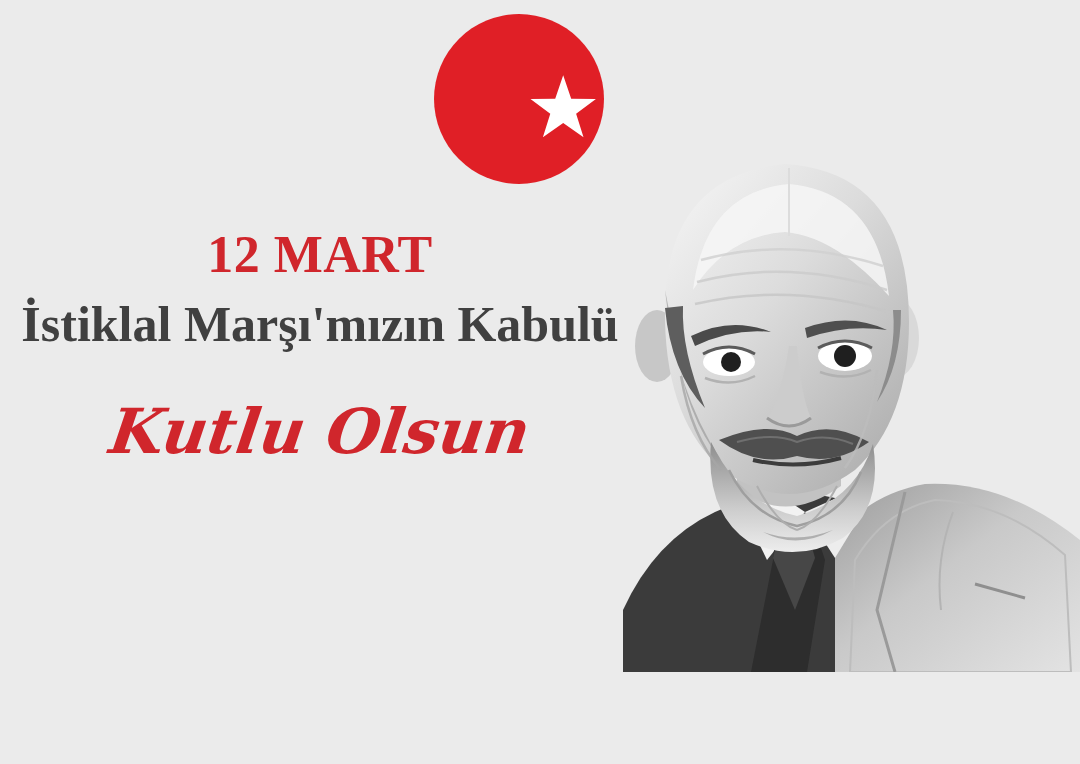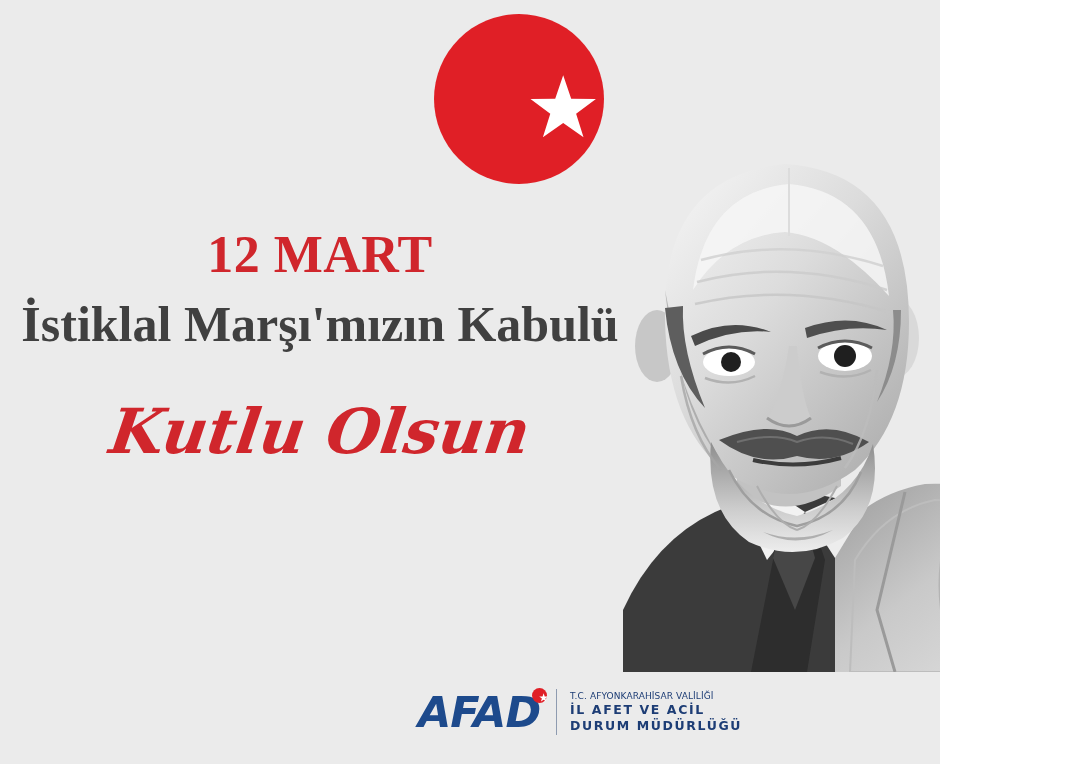--- a/index.html
+++ b/index.html
@@ -2,21 +2,21 @@
 <html><head>
 <meta charset="utf-8">
 <style>
   html, body {
     margin: 0;
     padding: 0;
     background: #ffffff;
   }
   #poster {
     position: relative;
-    width: 940px;
+    width: 1080px;
     height: 764px;
     background: #ebebeb;
     overflow: hidden;
     font-family: "Liberation Sans", sans-serif;
   }
 
   
   #flag-roundel {
     position: absolute;
     left: 434px;
@@ -242,32 +242,14 @@
         <path d="M332 346 Q312 384 292 390" fill="none" stroke="#aeaeae" stroke-width="2"></path>
 
         <path d="M258 392 Q292 410 328 390 Q292 404 258 392 Z" fill="#8d8d8d" opacity="0.6"></path>
 
         <path d="M176 236 Q186 296 216 330" fill="none" stroke="#a6a6a6" stroke-width="2.5" opacity="0.8"></path>
         <path d="M372 230 Q366 292 340 328" fill="none" stroke="#bdbdbd" stroke-width="2.5" opacity="0.8"></path>
       </g>
     </svg>
   </div>
 
-  <div id="footer-lockup">
-    <div id="afad-wordmark">
-      <span>AFAD</span>
-      <span id="afad-flag-dot">
-        <svg viewBox="0 0 40 40" xmlns="http://www.w3.org/2000/svg">
-          <circle cx="20" cy="20" r="20" fill="#e01f26"></circle>
-          <path d="M24 6 A 14 14 0 1 0 24 34 A 11 11 0 1 1 24 6 Z" fill="#ffffff"></path>
-          <polygon fill="#ffffff" points="31,14 33.9,22.4 42.7,22.5 35.6,27.7 38.2,36.1 31,31 23.8,36.1 26.4,27.7 19.3,22.5 28.1,22.4"></polygon>
-        </svg>
-      </span>
-    </div>
-    <div id="lockup-divider"></div>
-    <div id="org-text">
-      <div class="org-small">T.C. AFYONKARAHİSAR VALİLİĞİ</div>
-      <div class="org-bold">İL AFET VE ACİL</div>
-      <div class="org-bold">DURUM MÜDÜRLÜĞÜ</div>
-    </div>
-  </div>
 
 </div>
 
 </body></html>

